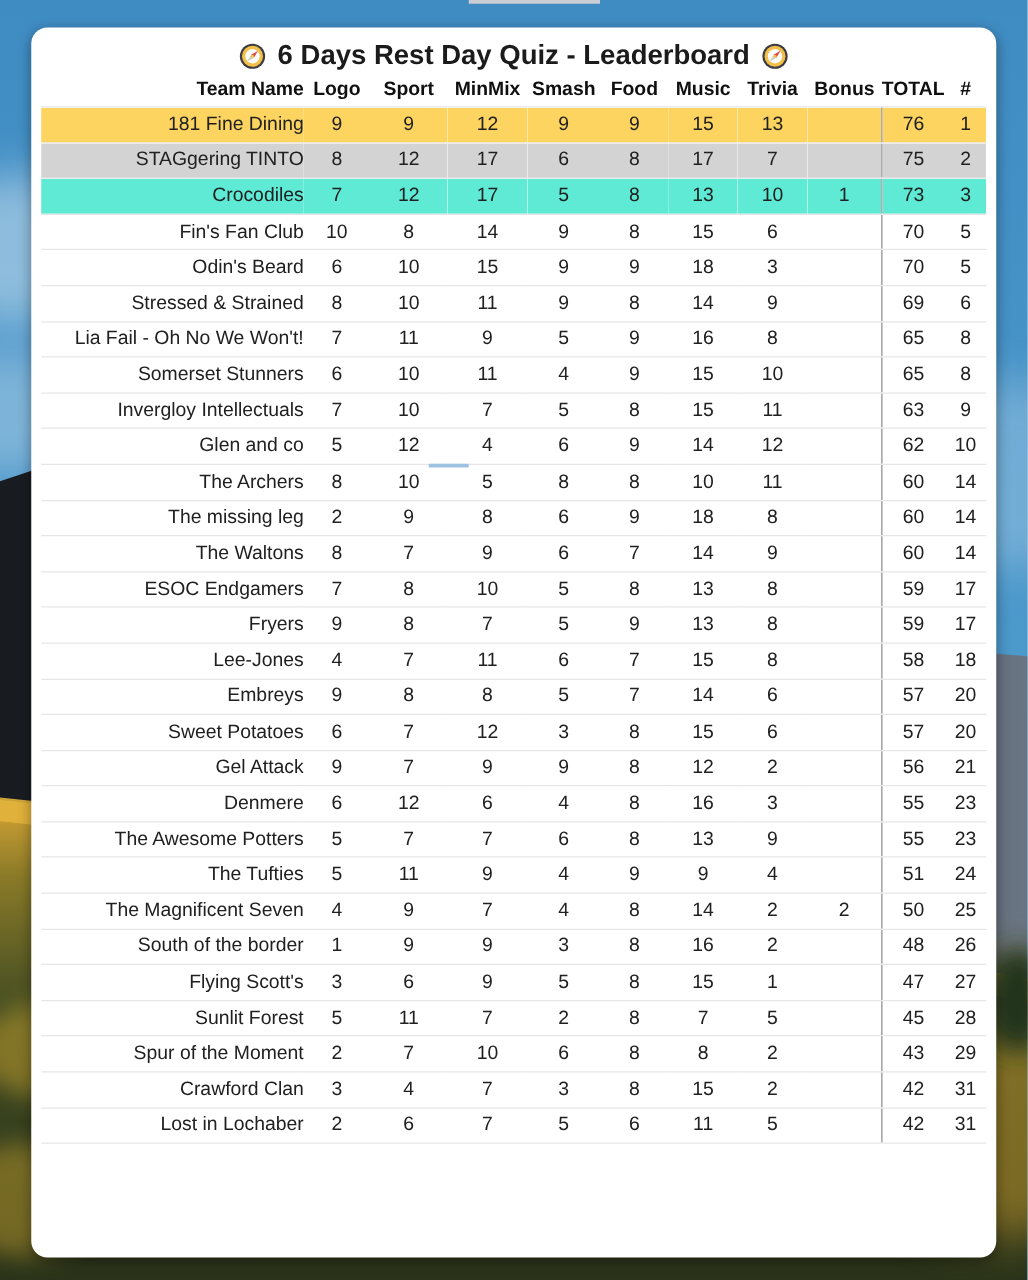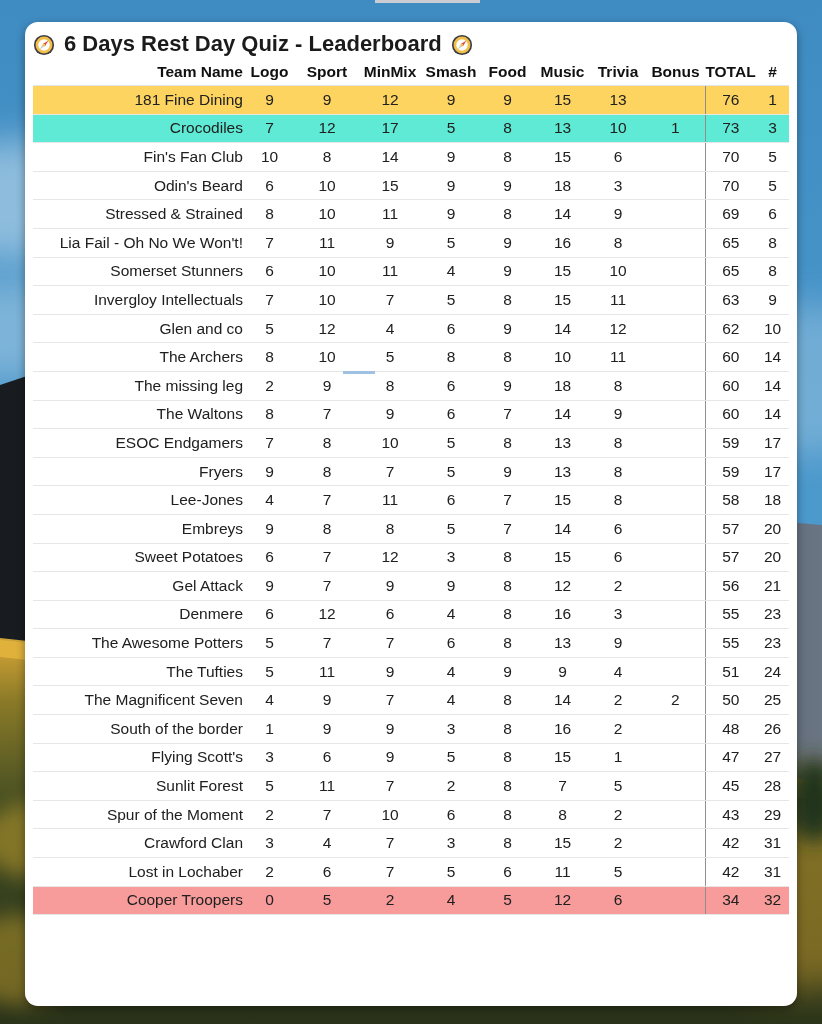--- a/index.html
+++ b/index.html
@@ -8,21 +8,21 @@
     font-family:"Liberation Sans",sans-serif;background:#3e8bc0;
   }
   .landscape{position:absolute;inset:0;width:822px;height:1024px;display:block;}
   .top-strip{position:absolute;left:375px;top:0;width:105px;height:3px;background:#c9ccd2;}
   .card{
     position:absolute;left:25px;top:22px;width:772px;height:984px;
     background:#ffffff;border-radius:13px;box-shadow:0 3px 10px rgba(0,0,0,.38);
     padding:6px 8px 0;box-sizing:border-box;
   }
   .title{
-    display:flex;align-items:center;gap:9px;
+    display:flex;justify-content:center;align-items:center;gap:9px;
     font-size:22px;font-weight:600;color:#1b1b1b;height:31px;line-height:31px;
   }
   .title .compass{width:22px;height:22px;display:inline-block;}
   table{border-collapse:collapse;width:756px;table-layout:fixed;}
   th{
     font-weight:bold;font-size:15.5px;color:#101010;height:26px;
     border-bottom:1px solid #e4e4e4;padding:0;white-space:nowrap;
   }
   td{
     font-size:15.5px;color:#202020;height:27.6px;padding:0;
@@ -134,20 +134,33 @@
           <td class="num">9</td>
           <td class="num">12</td>
           <td class="num">9</td>
           <td class="num">9</td>
           <td class="num">15</td>
           <td class="num">13</td>
           <td class="num"></td>
           <td class="num total-col">76</td>
           <td class="num">1</td>
         </tr>
+        <tr style="background: rgb(211, 211, 211);">
+          <td class="team">STAGgering TINTO</td>
+          <td class="num">8</td>
+          <td class="num">12</td>
+          <td class="num">17</td>
+          <td class="num">6</td>
+          <td class="num">8</td>
+          <td class="num">17</td>
+          <td class="num">7</td>
+          <td class="num"></td>
+          <td class="num total-col">75</td>
+          <td class="num">2</td>
+        </tr>
         <tr style="background: #5eead4; border-radius: 11px;">
           <td class="team">Crocodiles</td>
           <td class="num">7</td>
           <td class="num">12</td>
           <td class="num">17</td>
           <td class="num">5</td>
           <td class="num">8</td>
           <td class="num">13</td>
           <td class="num">10</td>
           <td class="num">1</td>
@@ -484,31 +497,18 @@
           <td class="num">2</td>
           <td class="num">6</td>
           <td class="num">7</td>
           <td class="num">5</td>
           <td class="num">6</td>
           <td class="num">11</td>
           <td class="num">5</td>
           <td class="num"></td>
           <td class="num total-col">42</td>
           <td class="num">31</td>
-        </tr>
-        <tr style="background: rgb(248, 155, 155);">
-          <td class="team">Cooper Troopers</td>
-          <td class="num">0</td>
-          <td class="num">5</td>
-          <td class="num">2</td>
-          <td class="num">4</td>
-          <td class="num">5</td>
-          <td class="num">12</td>
-          <td class="num">6</td>
-          <td class="num"></td>
-          <td class="num total-col">34</td>
-          <td class="num">32</td>
         </tr>
       </tbody>
   </table>
 </div>
 
 <div class="sel-artifact"></div>
 
 </body></html>

